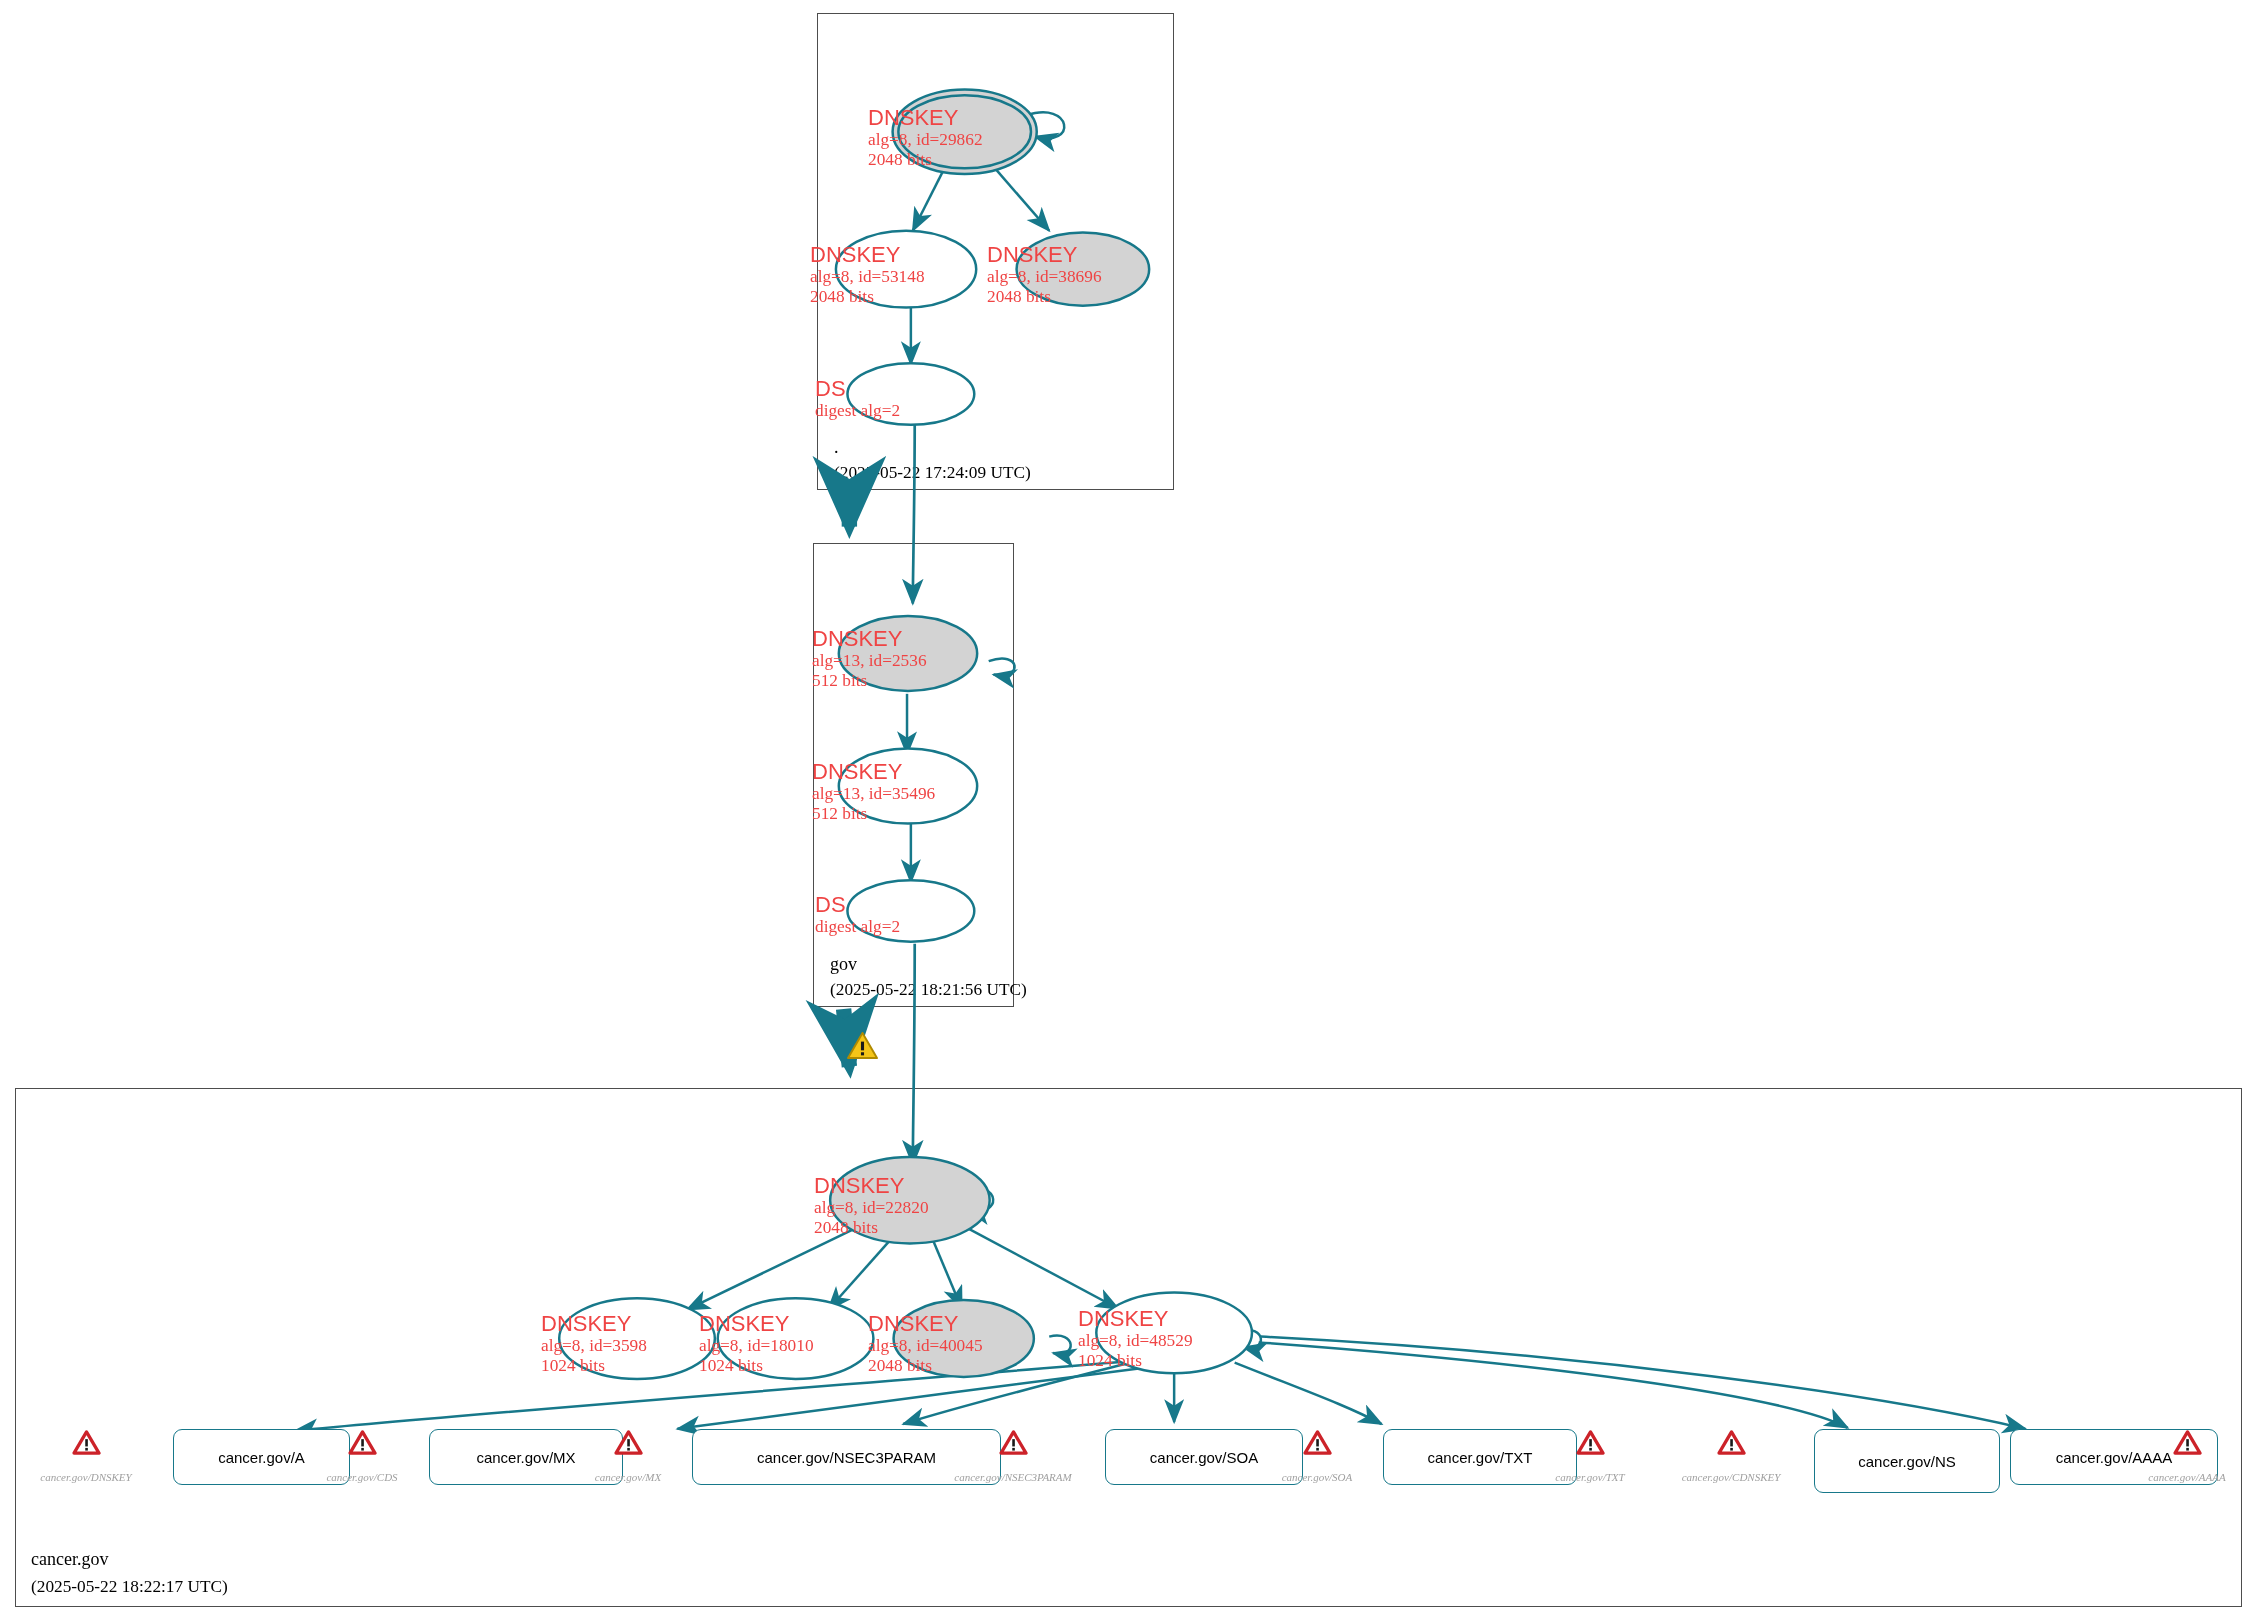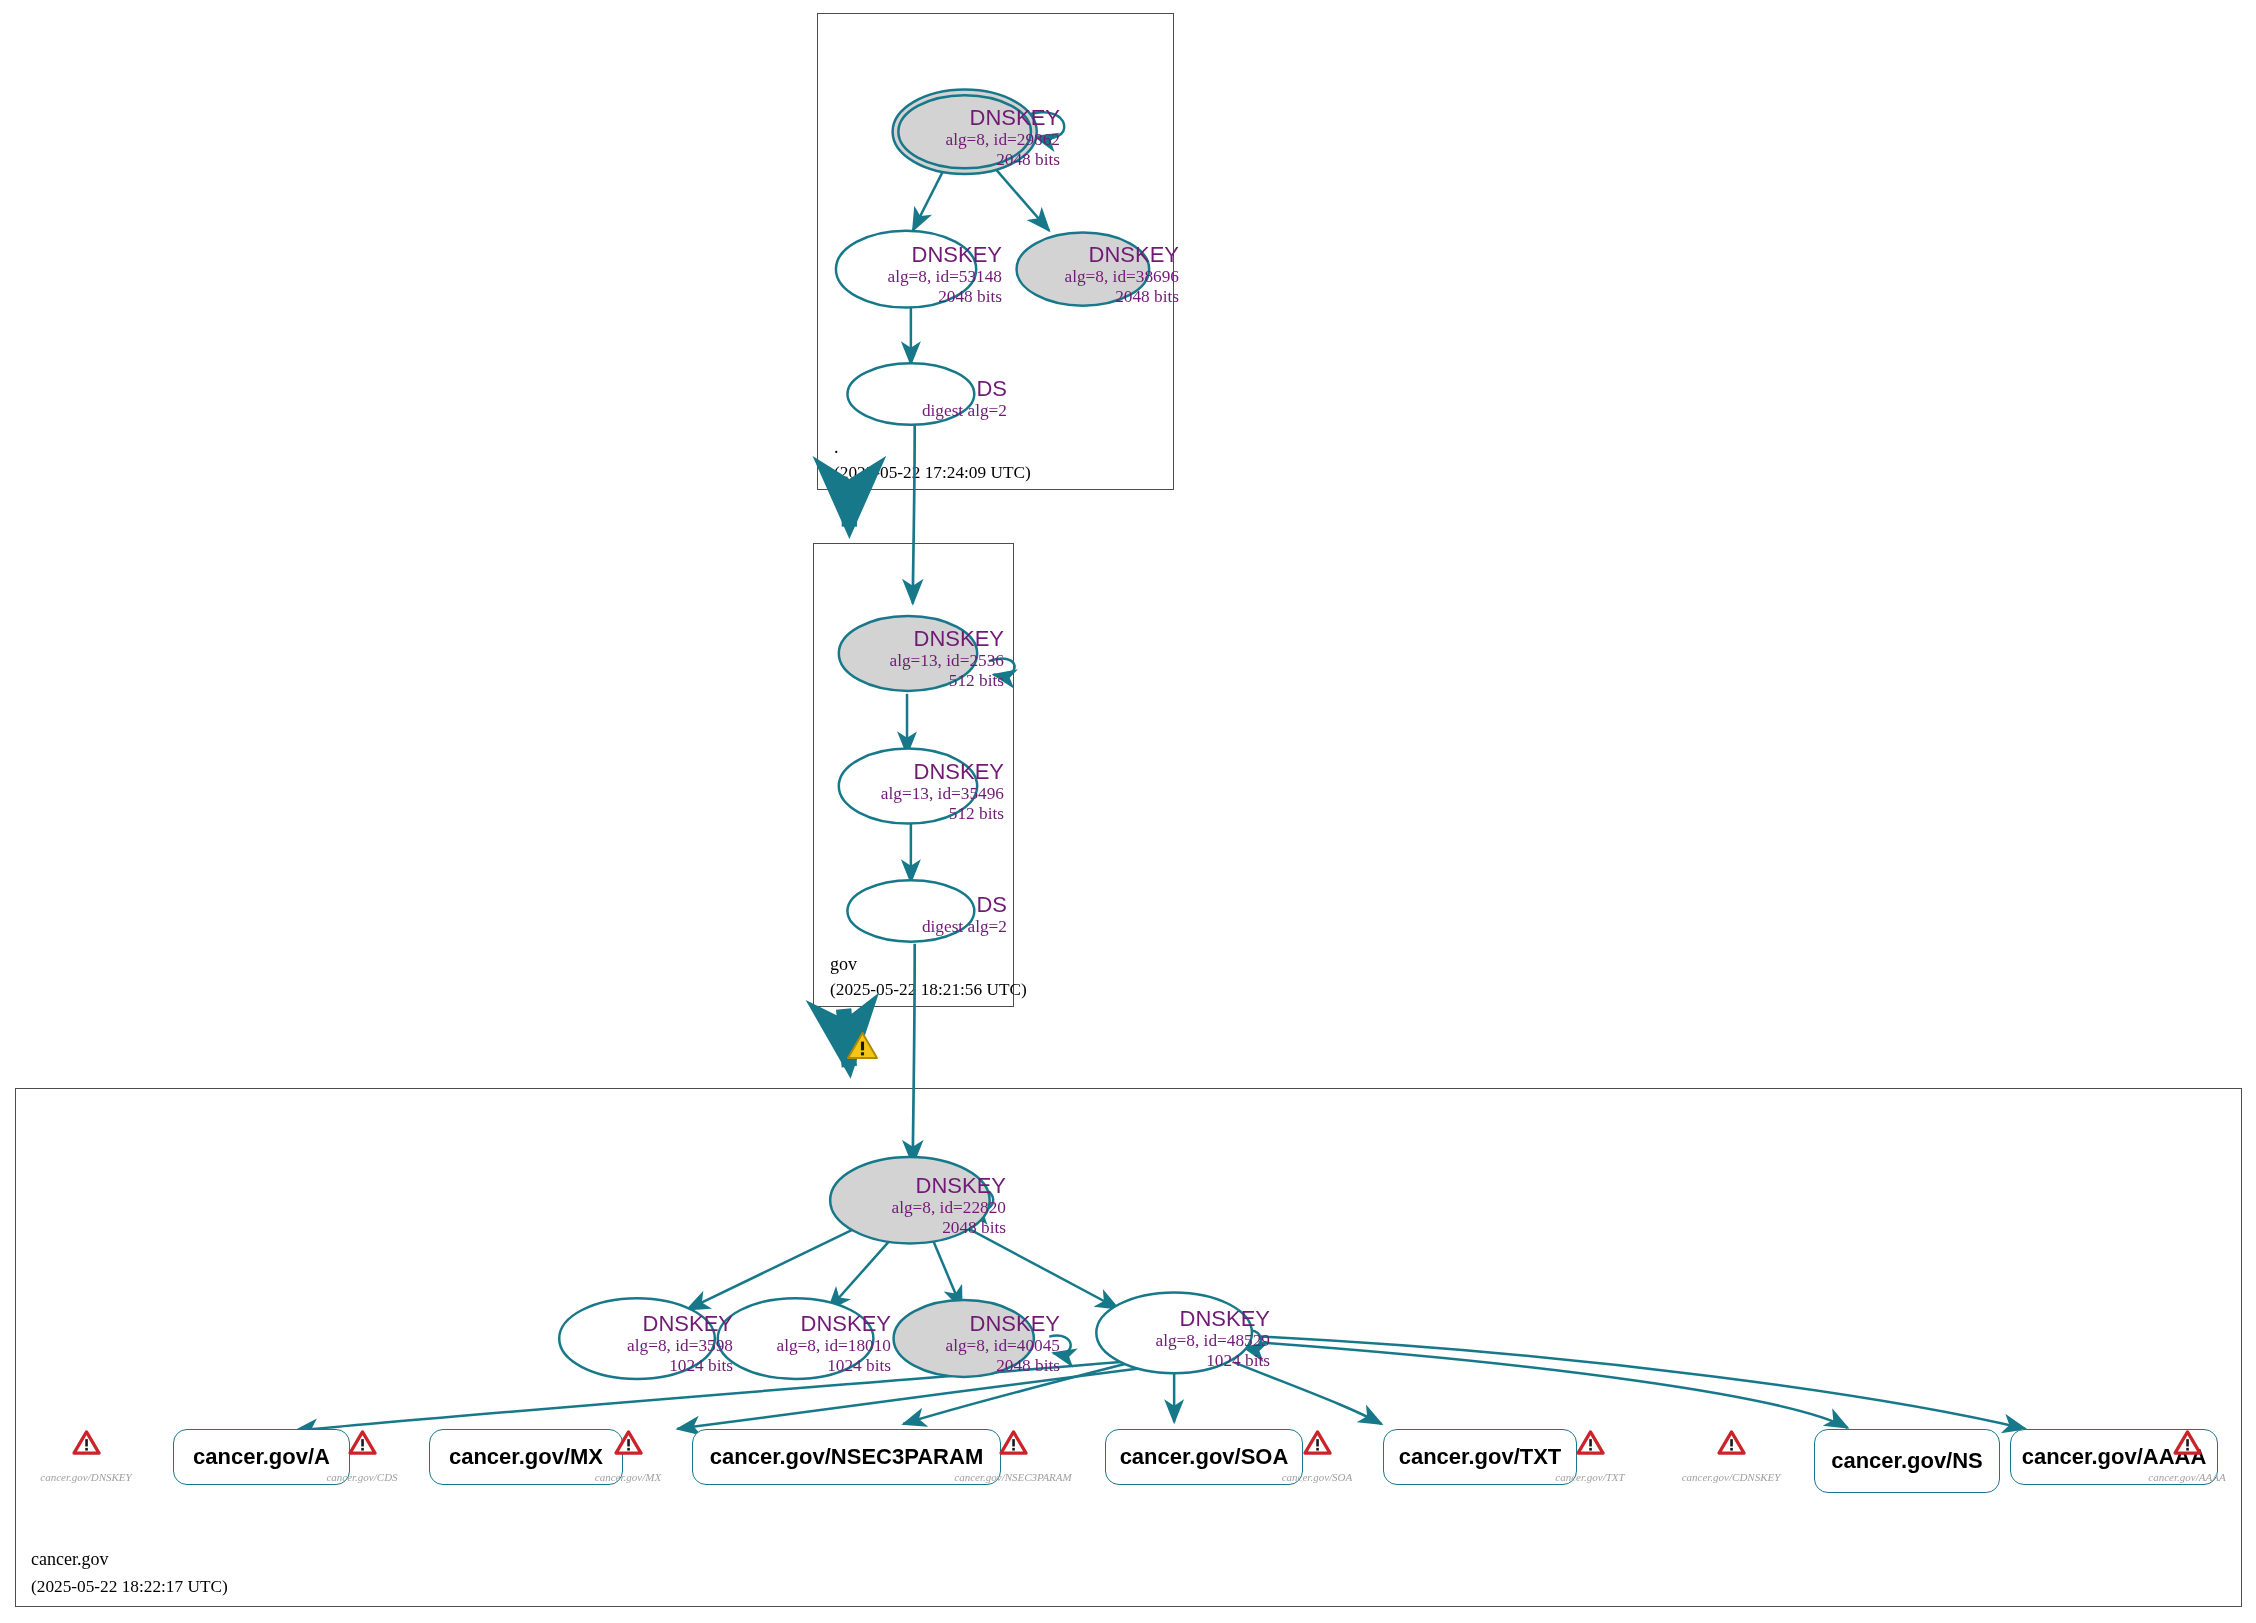--- a/index.html
+++ b/index.html
@@ -45,23 +45,23 @@
   }
   .zone-time {
     font-size: 17.3px;
     line-height: 21px;
     text-align: center;
   }
 
   
   .node-ellipse-label {
     position: absolute;
-    text-align: right;
+    text-align: left;
     pointer-events: none;
-    color: #701a75;
+    color: #ef4444;
     white-space: nowrap;
   }
   .node-ellipse-label .t1 {
     display: block;
     font-family: "Liberation Sans", sans-serif;
     font-size: 22px;
     line-height: 24px;
   }
   .node-ellipse-label .t2,
   .node-ellipse-label .t3 {
@@ -69,30 +69,29 @@
     font-family: "Liberation Serif", serif;
     font-size: 17.3px;
     line-height: 20px;
   }
 
   
   .rr-node {
     position: absolute;
     box-sizing: border-box;
     border: 1.9px solid #17788a;
-    border-radius: 14px;
+    border-radius: 9px;
     background: #ffffff;
     display: flex;
     align-items: center;
     justify-content: center;
     font-family: "Liberation Sans", sans-serif;
-    font-size: 22px;
+    font-size: 15px;
     color: #000000;
     white-space: nowrap;
-    font-weight: bold;
   }
 
   
   .marker {
     position: absolute;
     display: flex;
     flex-direction: column;
     align-items: center;
     width: 0;
   }

